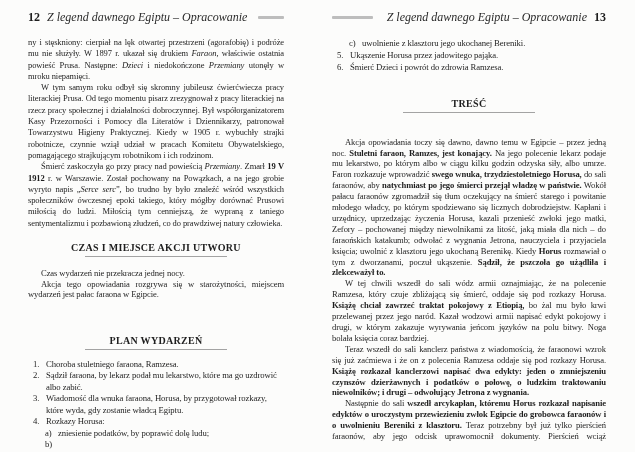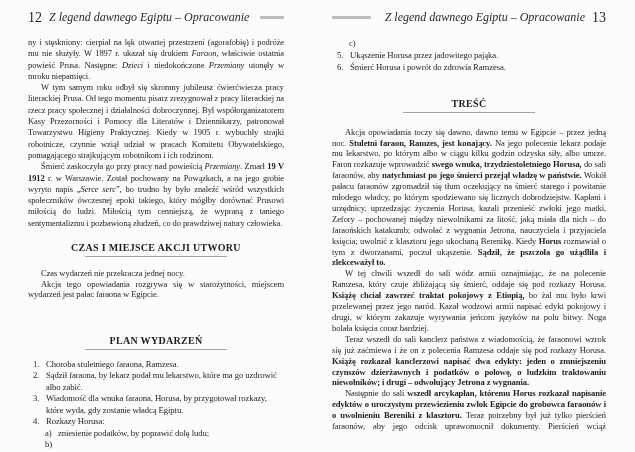--- a/index.html
+++ b/index.html
@@ -10,21 +10,21 @@
     font-family: "Liberation Serif", "DejaVu Serif", serif;
     color: #1e1e1e;
   }
   .spread { display: flex; width: 635px; height: 452px; }
   .page { box-sizing: border-box; position: relative; }
   .page.left  { width: 318px; padding: 12px 34px 0 28px; }
   .page.right { width: 317px; padding: 12px 29px 0 14px; }
 
   
   .running-head { display: flex; align-items: center; height: 11px; margin-bottom: 14px; }
-  .pg-num { font-weight: 400; font-size: 14px; line-height: 11px; }
+  .pg-num { font-weight: 700; font-size: 12px; line-height: 11px; }
   .run-title { font-style: italic; font-size: 12px; white-space: nowrap; color: #2a2a2a; }
   .page.left .run-title { margin-left: 7px; }
   .page.left .head-rule { margin-left: 11px; }
   .page.right .head-rule { margin-right: 14px; }
   .page.right .run-title { margin-right: 7px; }
   .head-rule { flex: 1; height: 3px; background: #bdbdbd; border-radius: 1px; }
 
   
   .para { margin: 0; text-align: justify; }
   .intro .para { font-size: 8.5px; line-height: 11.3px; letter-spacing: -0.1px; }
@@ -47,21 +47,21 @@
   .plan-item { display: flex; line-height: 11.5px; padding-left: 5px; }
   .plan-item .marker { flex: none; width: 13px; }
   .plan-item.sub { padding-left: 17px; }
   .plan-item .itxt { flex: 1; }
 
   
   .plan.cont { margin-top: 11px; }
   .plan.cont .plan-item { line-height: 12.2px; }
   .sec-title.tresc { margin-top: 24px; }
   .sec-rule.tresc-rule { width: 132px; }
-  .tresc-body { margin-top: 14px; }
+  .tresc-body { margin-top: 24px; }
   .tresc-body .para { font-size: 8.6px; line-height: 10.9px; letter-spacing: -0.1px; }
   .para.flow { text-align-last: justify; }
 </style>
 </head>
 <body>
 
 <div class="spread">
 
   <section class="page left">
     <header class="running-head">
@@ -117,28 +117,29 @@
   <section class="page right">
     <header class="running-head">
       <span class="head-rule"></span>
       <span class="run-title">Z legend dawnego Egiptu – Opracowanie</span>
       <span class="pg-num">13</span>
     </header>
 
     <div class="plan cont">
         <div class="plan-item sub">
         <span class="marker">c)</span>
+        <span class="itxt">uwolnienie z klasztoru jego ukochanej Bereniki.</span>
       </div>
         <div class="plan-item">
         <span class="marker">5.</span>
         <span class="itxt">Ukąszenie Horusa przez jadowitego pająka.</span>
       </div>
         <div class="plan-item">
         <span class="marker">6.</span>
-        <span class="itxt">Śmierć Horusa i powrót do zdrowia Ramzesa.</span>
+        <span class="itxt">Śmierć Dzieci i powrót do zdrowia Ramzesa.</span>
       </div>
       </div>
 
     <h2 class="sec-title tresc">TREŚĆ</h2>
     <div class="sec-rule tresc-rule"></div>
 
     <div class="tresc-body">
         <p class="para indent"><span><span>Akcja opowiadania toczy się dawno, dawno temu w Egipcie – przez jedną noc. </span><span class="b">Stuletni faraon, Ramzes, jest konający.</span><span> Na jego polecenie lekarz podaje mu lekarstwo, po którym albo w ciągu kilku godzin odzyska siły, albo umrze. Faron rozkazuje wprowadzić </span><span class="b">swego wnuka, trzydziestoletniego Horusa,</span><span> do sali faraonów, aby </span><span class="b">natychmiast po jego śmierci przejął władzę w państwie.</span><span> Wokół pałacu faraonów zgromadził się tłum oczekujący na śmierć starego i powitanie młodego władcy, po którym spodziewano się licznych dobrodziejstw. Kapłani i urzędnicy, uprzedzając życzenia Horusa, kazali przenieść zwłoki jego matki, Zefory – pochowanej między niewolnikami za litość, jaką miała dla nich – do faraońskich katakumb; odwołać z wygnania Jetrona, nauczyciela i przyjaciela księcia; uwolnić z klasztoru jego ukochaną Berenikę. Kiedy </span><span class="b">Horus</span><span> rozmawiał o tym z dworzanami, poczuł ukąszenie. </span><span class="b">Sądził, że pszczoła go użądliła i zlekceważył to.</span></span></p>
         <p class="para indent"><span><span>W tej chwili wszedł do sali wódz armii oznajmiając, że na polecenie Ramzesa, który czuje zbliżającą się śmierć, oddaje się pod rozkazy Horusa. </span><span class="b">Książę chciał zawrzeć traktat pokojowy z Etiopią,</span><span> bo żal mu było krwi przelewanej przez jego naród. Kazał wodzowi armii napisać edykt pokojowy i drugi, w którym zakazuje wyrywania jeńcom języków na polu bitwy. Noga bolała księcia coraz bardziej.</span></span></p>
         <p class="para indent"><span><span>Teraz wszedł do sali kanclerz państwa z wiadomością, że faraonowi wzrok się już zaćmiewa i że on z polecenia Ramzesa oddaje się pod rozkazy Horusa. </span><span class="b">Książę rozkazał kanclerzowi napisać dwa edykty: jeden o zmniejszeniu czynszów dzierżawnych i podatków o połowę, o ludzkim traktowaniu niewolników; i drugi – odwołujący Jetrona z wygnania.</span></span></p>

